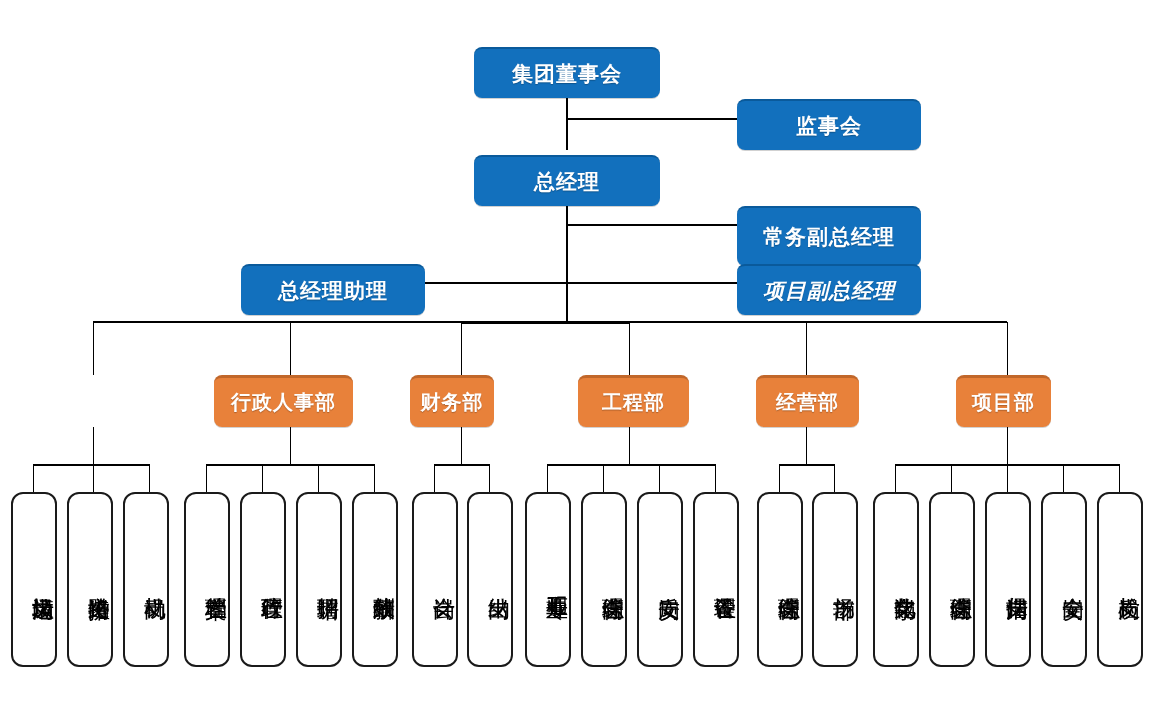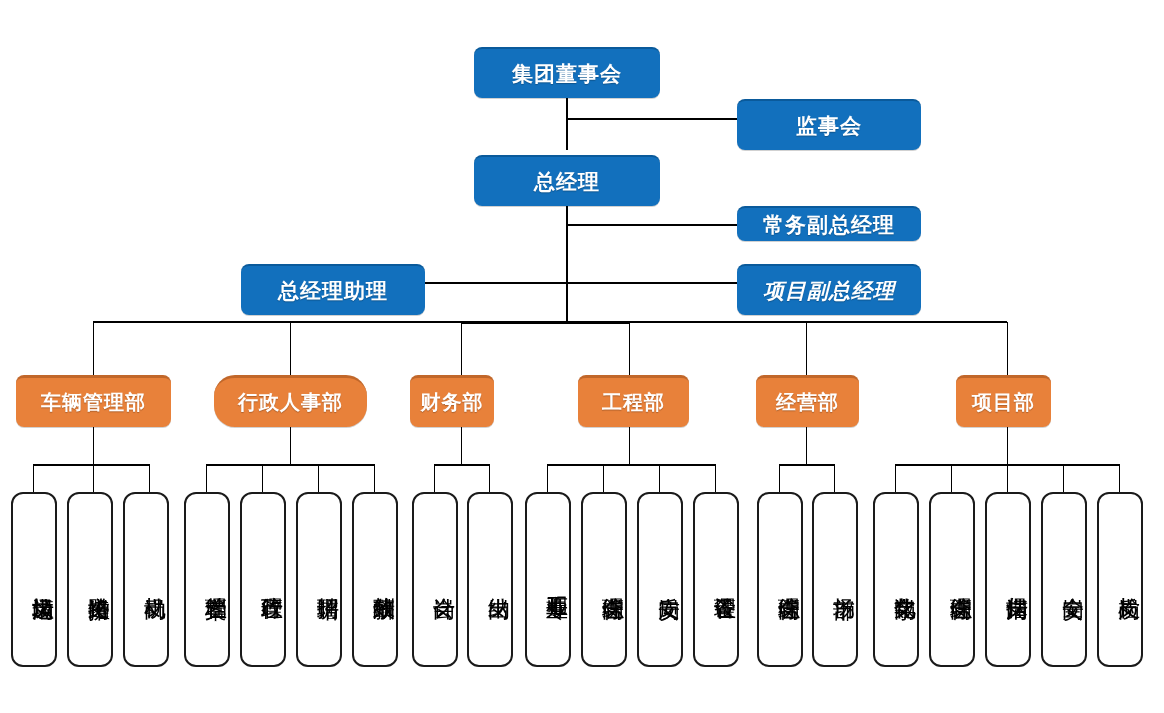--- a/index.html
+++ b/index.html
@@ -146,29 +146,28 @@
       <path d="M1119.5 465 L1119.5 492" stroke-width="1.8"></path>
     </g>
   </svg>
 
   <div class="node blue" style="left:474px; top:41px; width:186px; height:51px;">集团董事会</div>
 
   <div class="node blue" style="left:737px; top:93px; width:184px; height:51px;">监事会</div>
 
   <div class="node blue" style="left:474px; top:149px; width:186px; height:51px;">总经理</div>
 
-  <div class="node blue" style="left:737px; top:200px; width:184px; height:35px;">常务副总经理</div>
+  <div class="node blue" style="left:737px; top:200px; width:184px; height:60px;">常务副总经理</div>
 
   <div class="node blue" style="left:737px; top:258px; width:184px; height:51px;font-style:italic;">项目副总经理</div>
 
   <div class="node blue" style="left:241px; top:258px; width:184px; height:51px;">总经理助理</div>
 
-  <div class="node orange" style="left:16px; top:375px; width:155px; height:52px;">车辆管理部</div>
-
-  <div class="node orange" style="left:214px; top:375px; width:153px; height:52px;border-radius:21px;">行政人事部</div>
+
+  <div class="node orange" style="left:214px; top:375px; width:139px; height:52px;">行政人事部</div>
 
   <div class="node orange" style="left:410px; top:375px; width:84px; height:52px;">财务部</div>
 
   <div class="node orange" style="left:578px; top:375px; width:111px; height:52px;">工程部</div>
 
   <div class="node orange" style="left:756px; top:375px; width:103px; height:52px;">经营部</div>
 
   <div class="node orange" style="left:956px; top:375px; width:95px; height:52px;">项目部</div>
 
   <div class="node post" style="left:11px; top:492px; width:46px; height:175px;">

